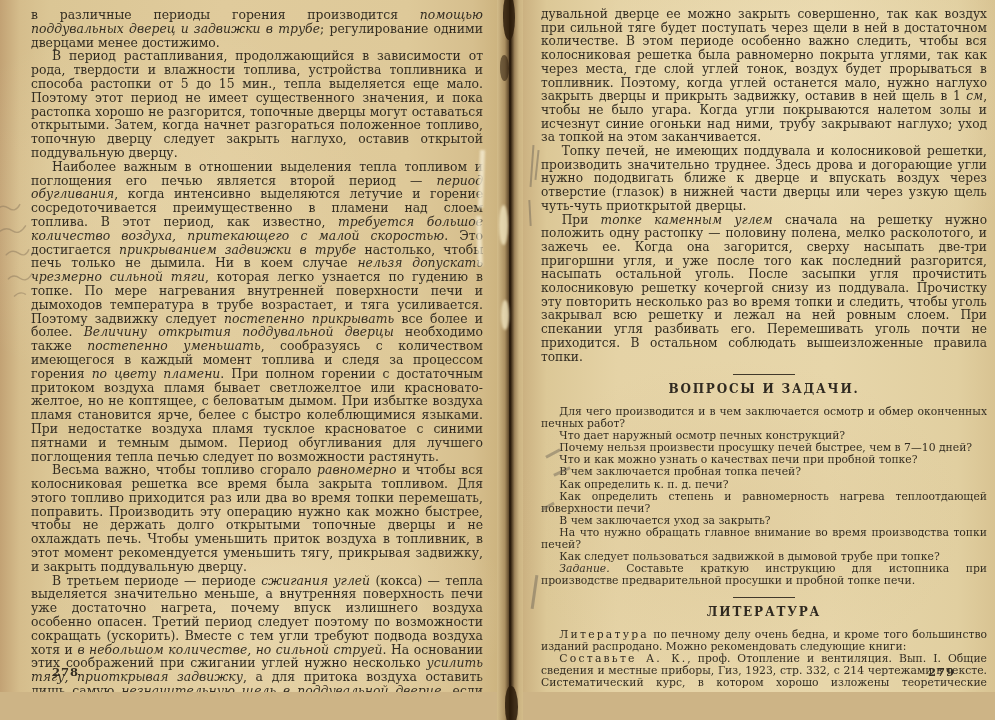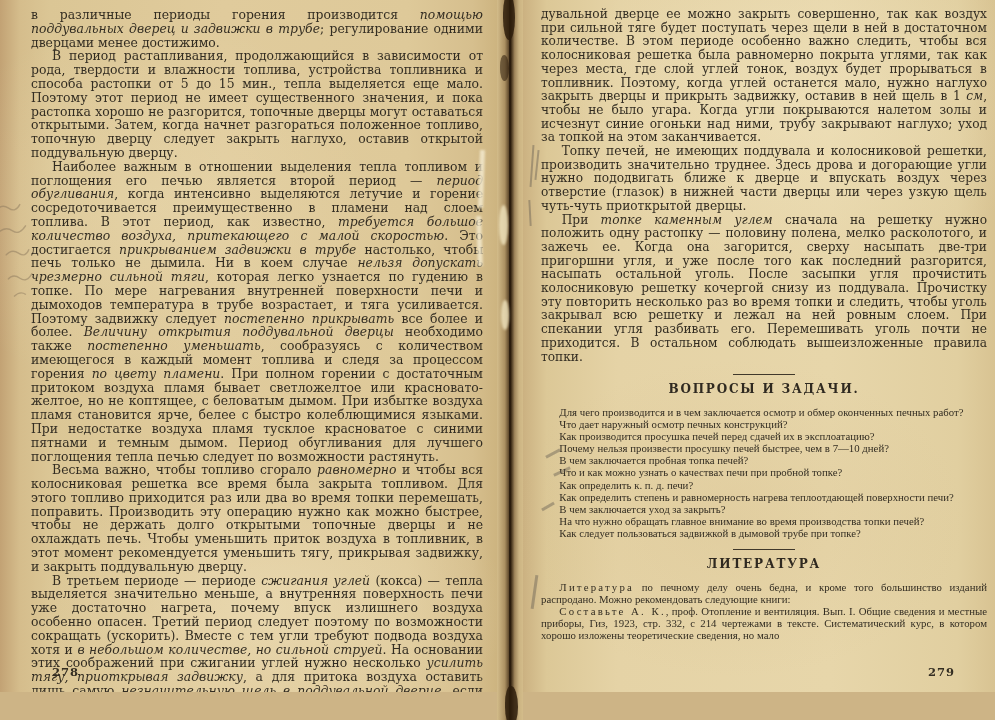--- a/index.html
+++ b/index.html
@@ -38,21 +38,21 @@
   .text{
     position:absolute;text-align:justify;color:#332d22;
     text-rendering:optimizeLegibility;
   }
   .left .text{left:31px;top:8px;width:452px;font-size:12.4px;line-height:13.8px;}
   .right .text{left:18px;top:8px;width:446px;font-size:12.2px;line-height:13.7px;}
   p.para{margin:0;padding:0;}
   p.ind{text-indent:1.7em;}
   .it{font-style:italic;}
   .sp{letter-spacing:2.2px;}
-  .q{font-size:10.8px;line-height:12.1px;font-family:Liberation Serif, serif;}
+  .q{font-size:10.8px;line-height:12.1px;}
   .rule{width:62px;height:1px;background:#40382b;margin:10px auto 8px;}
   h3.sect{
     font-size:12px;font-weight:600;letter-spacing:1.8px;text-align:center;
     margin:5px 0 9px;color:#2f2920;font-family:"DejaVu Serif", serif;
   }
   .pagenum{position:absolute;bottom:13px;font-size:11.5px;font-weight:600;color:#332d22;letter-spacing:1px;}
   .pn-left{left:52px;}
   .pn-right{right:40px;}
 
   
@@ -104,29 +104,29 @@
       <div id="right-paras">
           <p class="para">дувальной дверце ее можно закрыть совершенно, так как воздух при сильной тяге будет поступать через щели в ней в достаточном количестве. В этом периоде особенно важно следить, чтобы вся колосниковая решетка была равномерно покрыта углями, так как через места, где слой углей тонок, воздух будет прорываться в топливник. Поэтому, когда углей останется мало, нужно наглухо закрыть дверцы и прикрыть задвижку, оставив в ней щель в 1 <span class="it">см</span>, чтобы не было угара. Когда угли покрываются налетом золы и исчезнут синие огоньки над ними, трубу закрывают наглухо; уход за топкой на этом заканчивается.</p>
           <p class="para ind">Топку печей, не имеющих поддувала и колосниковой решетки, производить значительно труднее. Здесь дрова и догорающие угли нужно пододвигать ближе к дверце и впускать воздух через отверстие (глазок) в нижней части дверцы или через узкую щель чуть-чуть приоткрытой дверцы.</p>
           <p class="para ind">При <span class="it">топке каменным углем</span> сначала на решетку нужно положить одну растопку — половину полена, мелко расколотого, и зажечь ее. Когда она загорится, сверху насыпать две-три пригоршни угля, и уже после того как последний разгорится, насыпать остальной уголь. После засыпки угля прочистить колосниковую решетку кочергой снизу из поддувала. Прочистку эту повторить несколько раз во время топки и следить, чтобы уголь закрывал всю решетку и лежал на ней ровным слоем. При спекании угля разбивать его. Перемешивать уголь почти не приходится. В остальном соблюдать вышеизложенные правила топки.</p>
         </div>
       <div class="rule"></div>
       <h3 class="sect">ВОПРОСЫ И ЗАДАЧИ.</h3>
       <div id="questions">
           <p class="para ind q">Для чего производится и в чем заключается осмотр и обмер оконченных печных работ?</p>
           <p class="para ind q">Что дает наружный осмотр печных конструкций?</p>
-          <p class="para ind q">Как производится просушка печей перед сдачей их в эксплоатацию?</p>
           <p class="para ind q">Почему нельзя произвести просушку печей быстрее, чем в 7—10 дней?</p>
+          <p class="para ind q">Что и как можно узнать о качествах печи при пробной топке?</p>
           <p class="para ind q">В чем заключается пробная топка печей?</p>
-          <p class="para ind q">Что и как можно узнать о качествах печи при пробной топке?</p>
           <p class="para ind q">Как определить к. п. д. печи?</p>
           <p class="para ind q">Как определить степень и равномерность нагрева теплоотдающей поверхности печи?</p>
           <p class="para ind q">В чем заключается уход за закрыть?</p>
           <p class="para ind q">На что нужно обращать главное внимание во время производства топки печей?</p>
           <p class="para ind q">Как следует пользоваться задвижкой в дымовой трубе при топке?</p>
+          <p class="para ind q"><span class="it">Задание.</span> Составьте краткую инструкцию для истопника при производстве предварительной просушки и пробной топке печи.</p>
         </div>
       <div class="rule"></div>
       <h3 class="sect">ЛИТЕРАТУРА</h3>
       <div id="lit-paras">
           <p class="para ind q"><span class="sp">Литература</span> по печному делу очень бедна, и кроме того большинство изданий распродано. Можно рекомендовать следующие книги:</p>
           <p class="para ind q"><span class="sp">Составьте А. К.</span>, проф. Отопление и вентиляция. Вып. I. Общие сведения и местные приборы, Гиз, 1923, стр. 332, с 214 чертежами в тексте. Систематический курс, в котором хорошо изложены теоретические сведения, но мало</p>
         </div>
     </div>
     <div class="pagenum pn-right">279</div>
 

